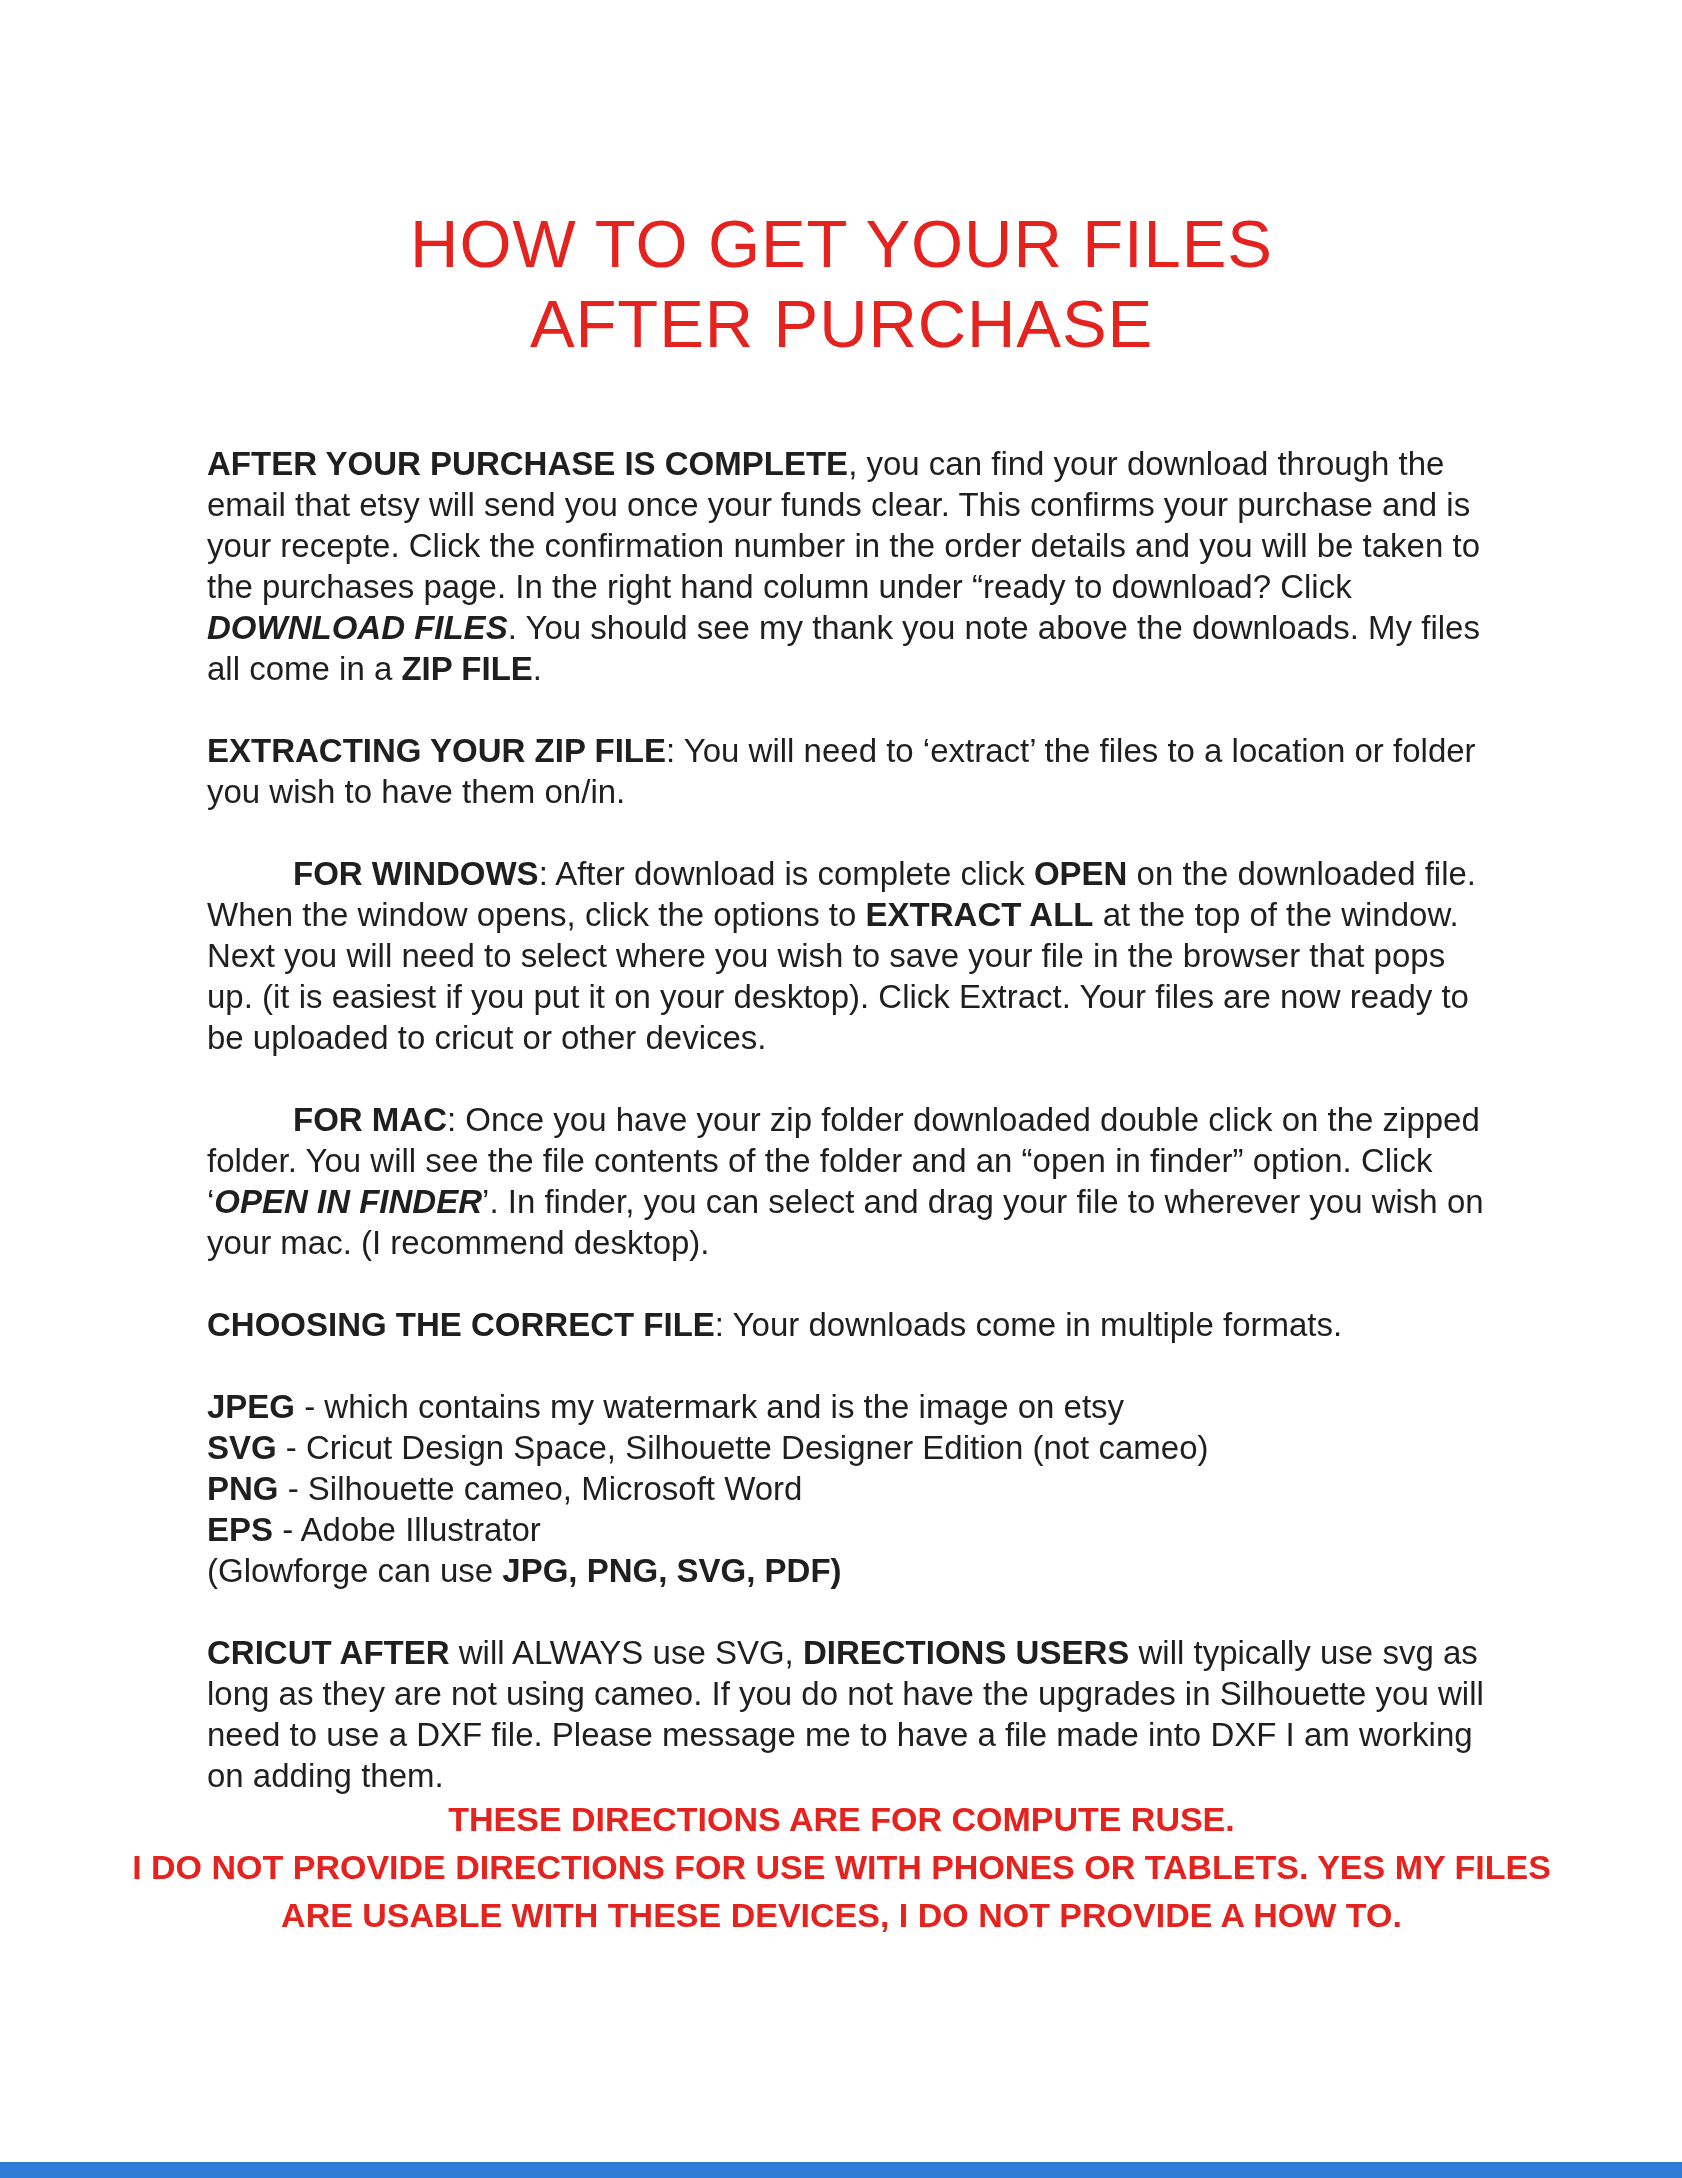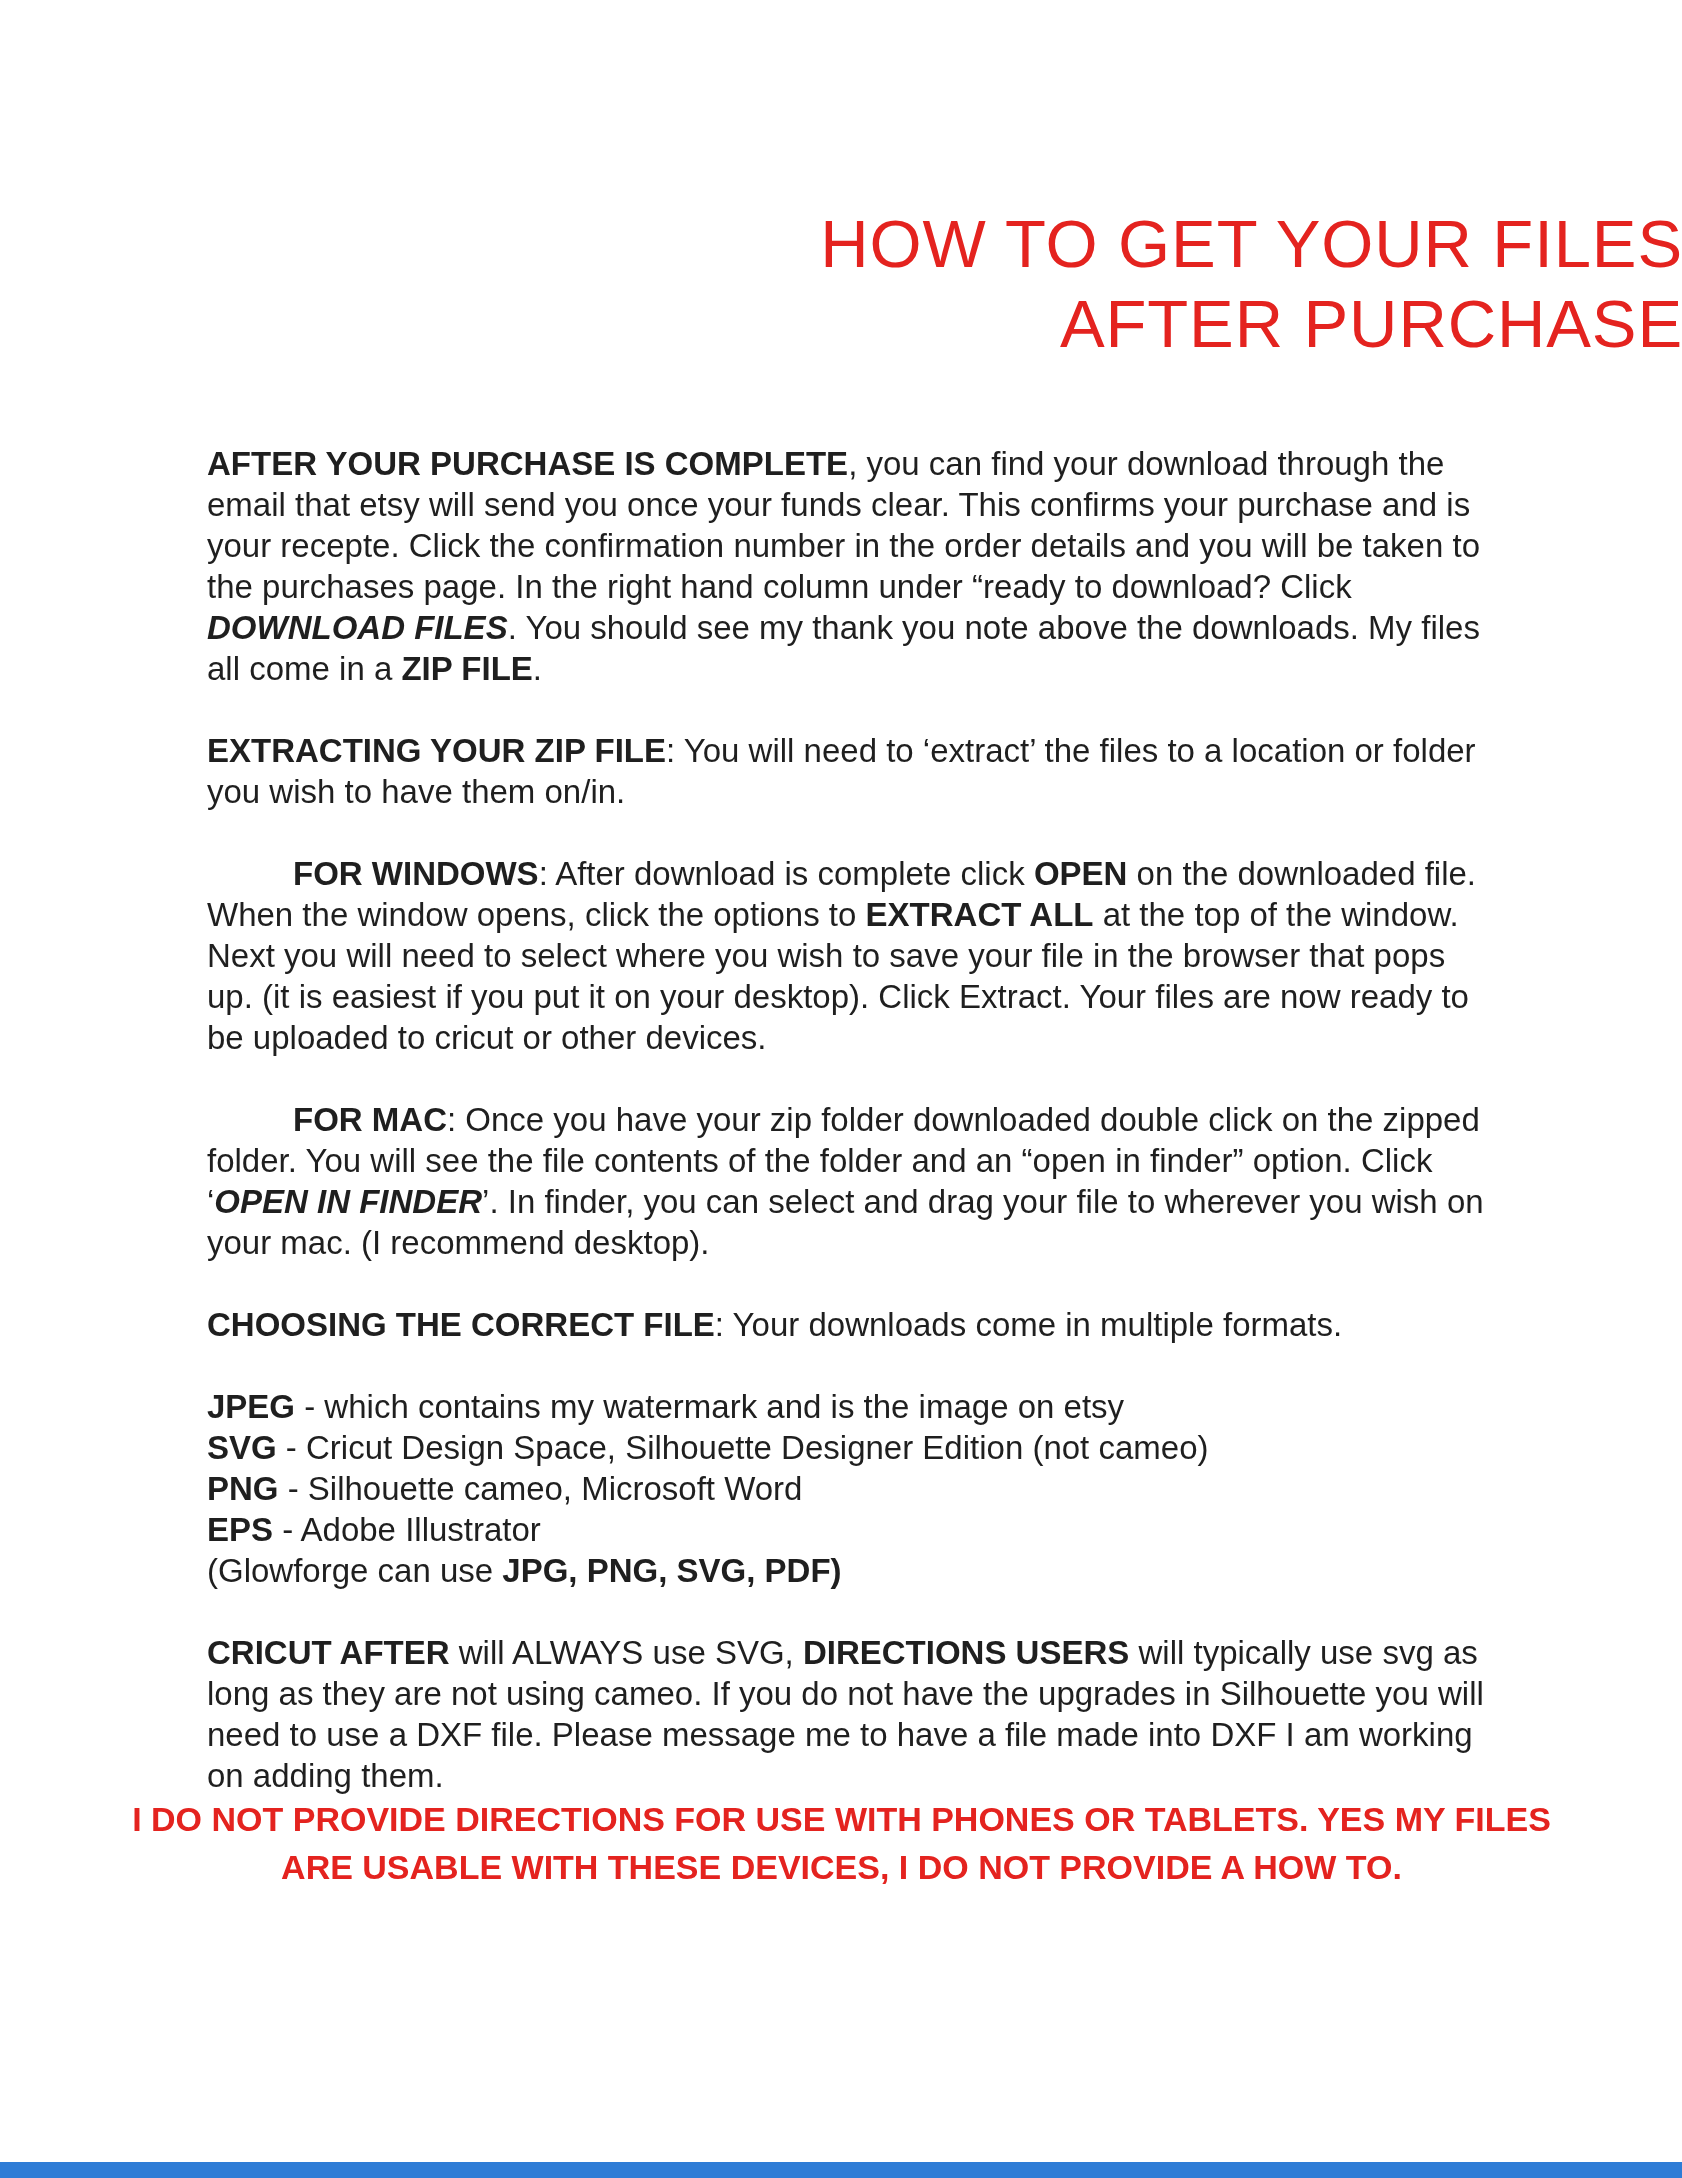--- a/index.html
+++ b/index.html
@@ -27,21 +27,21 @@
     transform:scaleX(0.72);
     transform-origin:left center;
   }
   
   .title{
     position:absolute;
     top:204px;
     left:0;
     width:100%;
     margin:0;
-    text-align:right;
+    text-align:center;
     font-size:67px;
     line-height:80px;
     font-weight:normal;
     letter-spacing:0.9px;
     color:var(--title-red,#e4231f);
   }
   .title span{display:block;}
   
   .content{
     position:absolute;
@@ -93,20 +93,21 @@
     <p><span class="b">AFTER YOUR PURCHASE IS COMPLETE</span><span>, you can find your download through the email that etsy will send you once your funds clear. This confirms your purchase and is your recepte. Click the confirmation number in the order details and you will be taken to the purchases page. In the right hand column under “ready to download? Click </span><span class="b i">DOWNLOAD FILES</span><span>. You should see my thank you note above the downloads. My files all come in a </span><span class="b">ZIP FILE</span><span>.</span></p>
     <p><span class="b">EXTRACTING YOUR ZIP FILE</span><span>: You will need to ‘extract’ the files to a location or folder you wish to have them on/in.</span></p>
     <p class="indent"><span class="b">FOR WINDOWS</span><span>: After download is complete click </span><span class="b">OPEN</span><span> on the downloaded file. When the window opens, click the options to </span><span class="b">EXTRACT ALL</span><span> at the top of the window. Next you will need to select where you wish to save your file in the browser that pops up. (it is easiest if you put it on your desktop). Click Extract. Your files are now ready to be uploaded to cricut or other devices.</span></p>
     <p class="indent"><span class="b">FOR MAC</span><span>: Once you have your zip folder downloaded double click on the zipped folder. You will see the file contents of the folder and an “open in finder” option. Click ‘</span><span class="b i">OPEN IN FINDER</span><span>’. In finder, you can select and drag your file to wherever you wish on your mac. (I recommend desktop).</span></p>
     <p><span class="b">CHOOSING THE CORRECT FILE</span><span>: Your downloads come in multiple formats.</span></p>
     <p><span class="b">JPEG</span><span> - which contains my watermark and is the image on etsy</span><br><span class="b">SVG</span><span> - Cricut Design Space, Silhouette Designer Edition (not cameo)</span><br><span class="b">PNG</span><span> - Silhouette cameo, Microsoft Word</span><br><span class="b">EPS</span><span> - Adobe Illustrator</span><br><span>(Glowforge can use </span><span class="b">JPG, PNG, SVG, PDF)</span></p>
     <p><span class="b">CRICUT AFTER</span><span> will ALWAYS use SVG, </span><span class="b">DIRECTIONS USERS</span><span> will typically use svg as long as they are not using cameo. If you do not have the upgrades in Silhouette you will need to use a DXF file. Please message me to have a file made into DXF I am working on adding them.</span></p>
   </main>
 
   <section class="warning">
+    <span>THESE DIRECTIONS ARE FOR COMPUTE RUSE.</span>
     <span>I DO NOT PROVIDE DIRECTIONS FOR USE WITH PHONES OR TABLETS. YES MY FILES</span>
     <span>ARE USABLE WITH THESE DEVICES, I DO NOT PROVIDE A HOW TO.</span>
   </section>
 
   <footer class="footer-bar"></footer>
 
 </div>
 
 
 </body></html>

